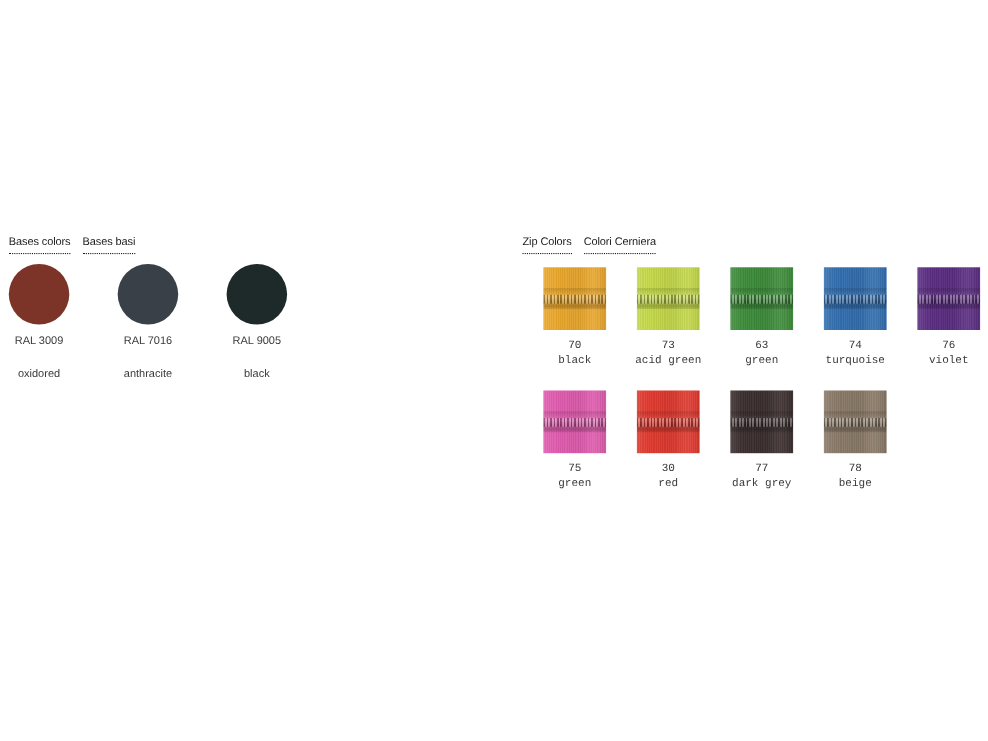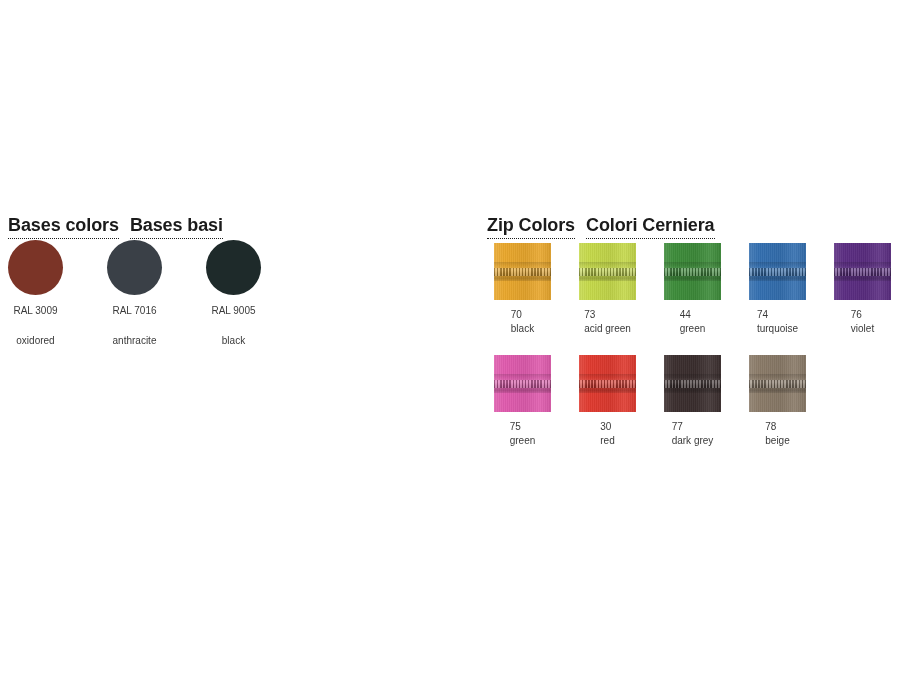--- a/index.html
+++ b/index.html
@@ -18,22 +18,22 @@
 
   
   .section-header {
     position: absolute;
     display: flex;
     align-items: baseline;
     gap: 11px;
     white-space: nowrap;
   }
   .section-header .hdr-part {
-    font-size: 18px;
-    font-weight: bold;
+    font-size: 10px;
+    font-weight: normal;
     color: #1b1b1b;
     letter-spacing: -0.1px;
     padding-bottom: 3px;
     border-bottom: 1.6px dotted #1b1b1b;
     line-height: 1.05;
   }
 
   
   #bases-section { position: absolute; left: 8px; top: 216px; }
   #bases-row {
@@ -60,21 +60,21 @@
     text-align: center;
     font-size: 10px;
     line-height: 14px;
     color: #3a3a3a;
     white-space: nowrap;
   }
   .base-caption .ral { display: block; }
   .base-caption .cname { display: block; margin-top: 16px; }
 
   
-  #zip-section { position: absolute; left: 487px; top: 216px; }
+  #zip-section { position: absolute; left: 475px; top: 216px; }
   #zip-grid {
     position: absolute;
     left: 494px;
     top: 243px;
     display: flex;
     flex-direction: column;
     gap: 19px;
   }
   .zip-row { display: flex; gap: 28px; }
   .zip-item {
@@ -132,25 +132,26 @@
     height: 15%;
     background:
       repeating-linear-gradient(90deg,
         rgba(0,0,0,0.30) 0px,
         rgba(0,0,0,0.30) 1.4px,
         rgba(255,255,255,0.26) 1.4px,
         rgba(255,255,255,0.26) 3.1px);
   }
   .zip-caption {
     margin-top: 8px;
-    text-align: left;
+    text-align: center;
     font-size: 10px;
     line-height: 14px;
     color: #3a3a3a;
     white-space: nowrap;
+    font-family: Liberation Mono, monospace;
   }
   .zip-caption .code { display: block; }
   .zip-caption .cname { display: block; }
 </style>
 </head>
 <body>
 
 <div class="section-header" id="bases-section">
   <span class="hdr-part">Bases colors</span>
   <span class="hdr-part">Bases basi</span>
@@ -217,21 +218,21 @@
       </div>
     </div>
 
     <div class="zip-item">
       <div class="zip-swatch" style="background:#3D8C3A">
         <div class="fabric"></div>
         <div class="tape"></div>
         <div class="teeth"></div>
       </div>
       <div class="zip-caption">
-        <span class="code">44</span>
+        <span class="code">63</span>
         <span class="cname">green</span>
       </div>
     </div>
 
     <div class="zip-item">
       <div class="zip-swatch" style="background:#336FB0">
         <div class="fabric"></div>
         <div class="tape"></div>
         <div class="teeth"></div>
       </div>

